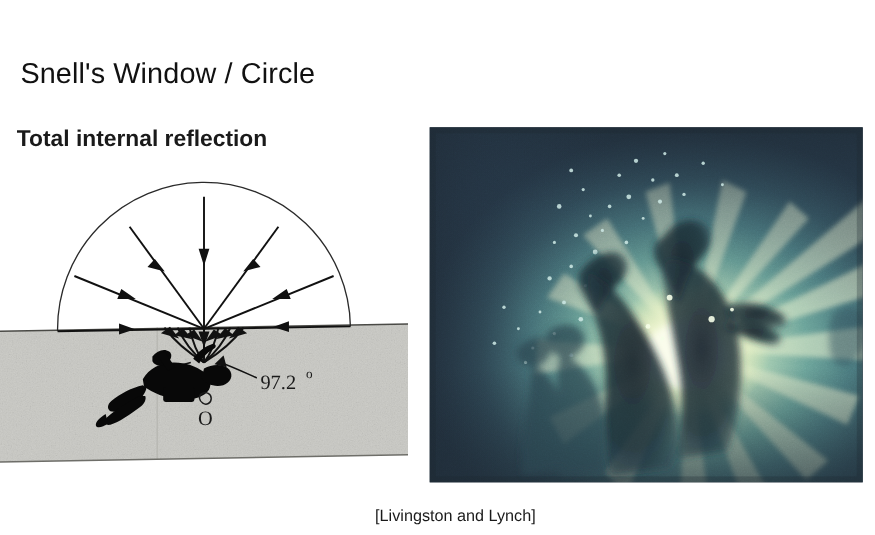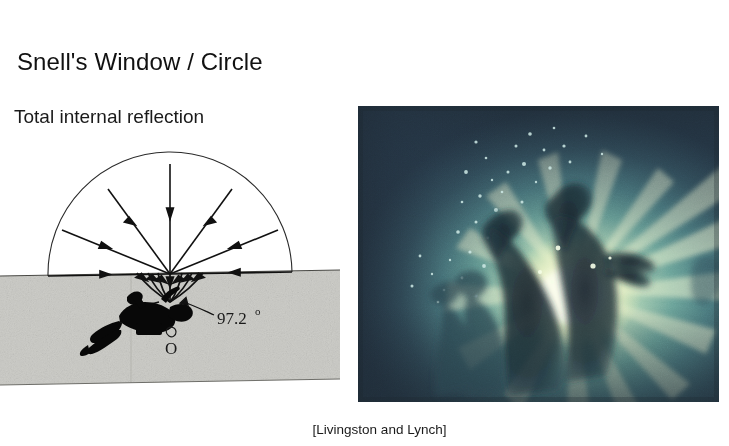--- a/index.html
+++ b/index.html
@@ -28,21 +28,21 @@
     white-space: nowrap;
     margin-top: 40px;
   }
 
   
   #section-label {
     position: absolute;
     left: 14px;
     top: 106px;
     font-size: 19px;
-    font-weight: 400;
+    font-weight: 700;
     color: #1a1a1a;
     white-space: nowrap;
   }
 
   
   #figure-diagram {
     position: absolute;
     left: 0px;
     top: 145px;
     width: 340px;

